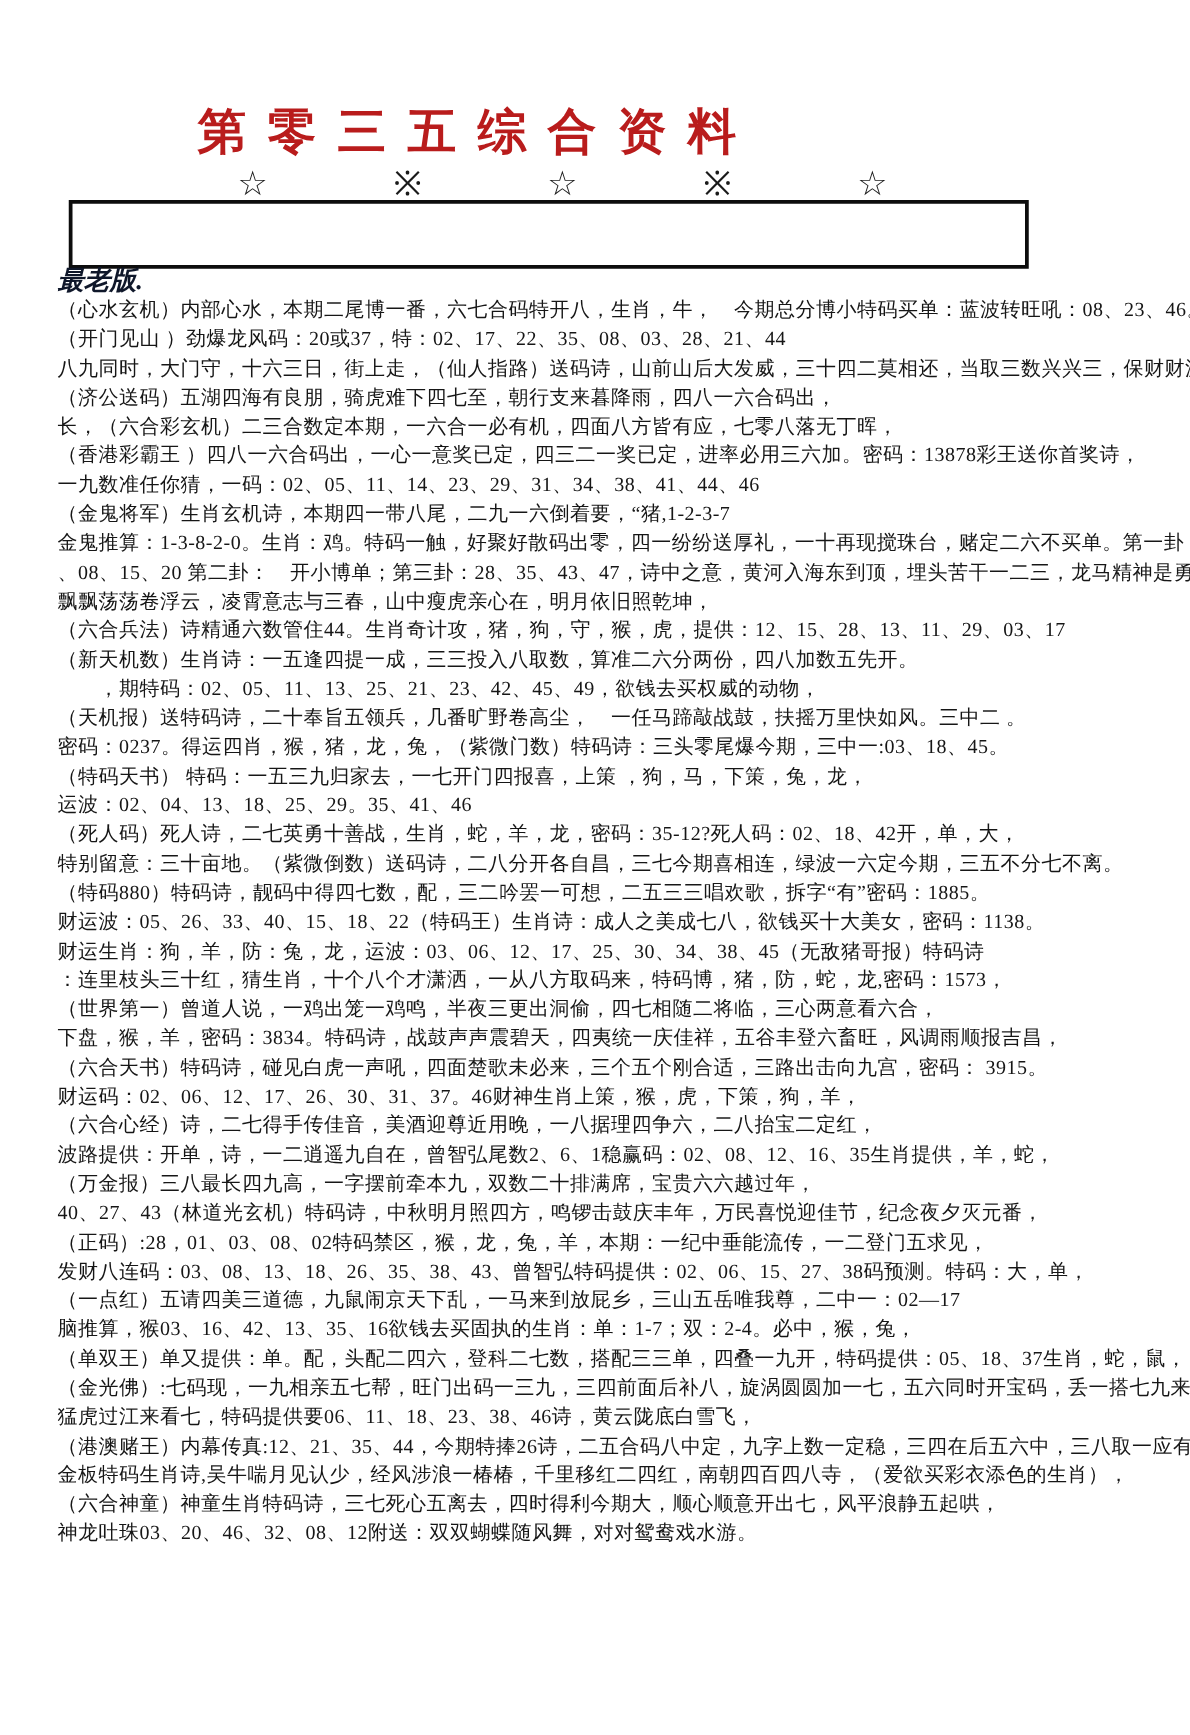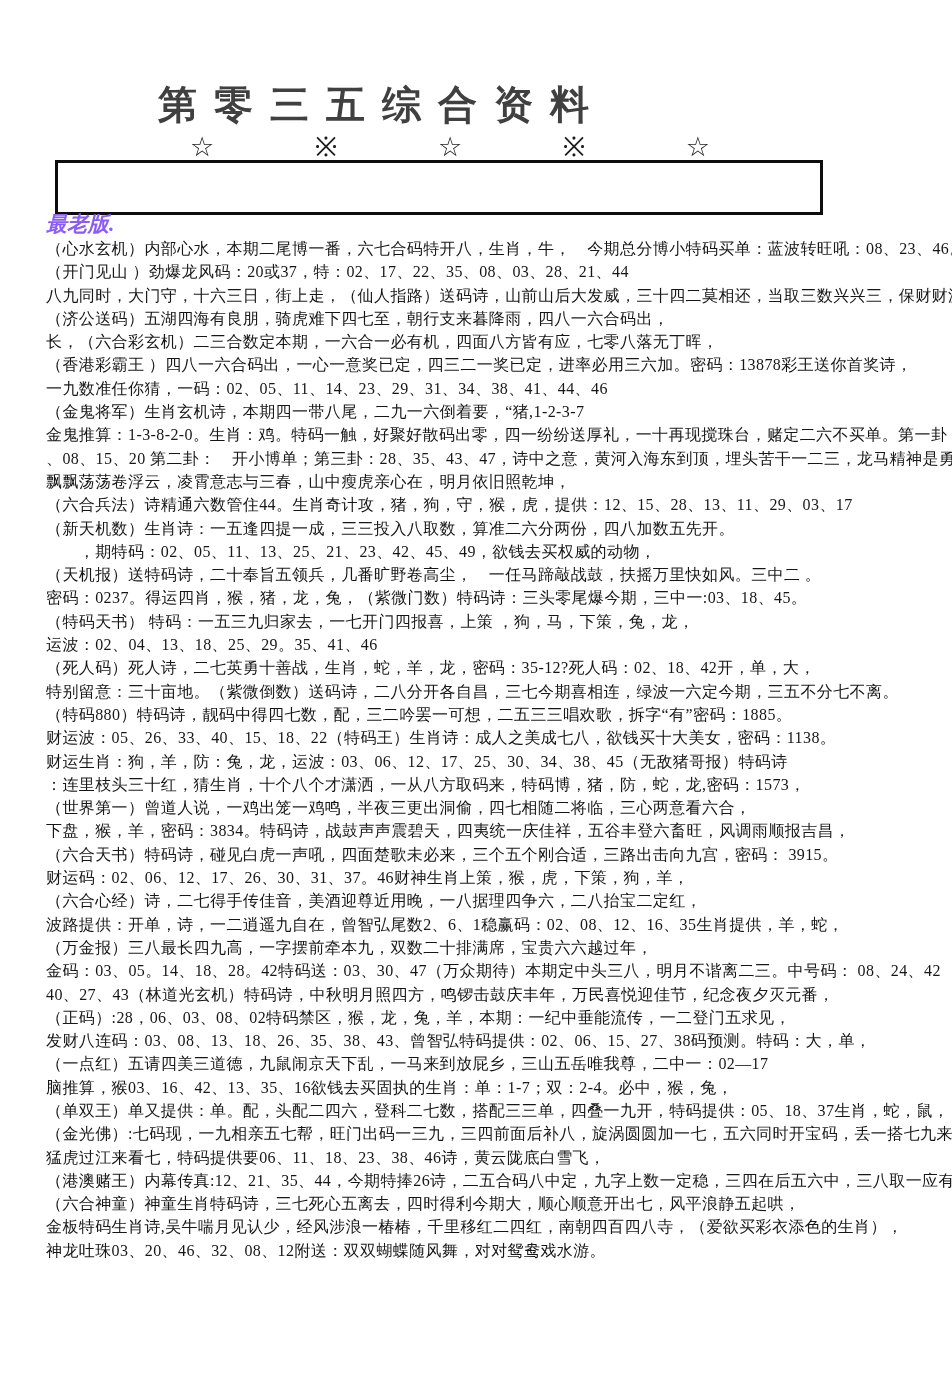--- a/index.html
+++ b/index.html
@@ -16,21 +16,21 @@
     color: #111111;
   }
   .page-title {
     position: absolute;
     top: 78px;
     left: 158px;
     font-size: 39px;
     font-weight: bold;
     letter-spacing: 17px;
     white-space: nowrap;
-    color: #404040;
+    color: #b91c1c;
   }
   .stars-row {
     position: absolute;
     top: 132px;
     left: 190px;
     width: 520px;
     display: flex;
     justify-content: space-between;
     align-items: center;
   }
@@ -49,21 +49,21 @@
     border: 3px solid #0d0d0d;
     background: #ffffff;
   }
   .edition-label {
     position: absolute;
     top: 210px;
     left: 46px;
     font-size: 21px;
     font-weight: bold;
     font-style: italic;
-    color: #8b5cf6;
+    color: #0f172a;
   }
   .body-text {
     position: absolute;
     top: 237px;
     left: 46px;
     right: 0;
     bottom: 0;
   }
   .line {
     font-size: 16px;
@@ -117,26 +117,25 @@
     <div class="line">财运波：05、26、33、40、15、18、22（特码王）生肖诗：成人之美成七八，欲钱买十大美女，密码：1138。</div>
     <div class="line">财运生肖：狗，羊，防：兔，龙，运波：03、06、12、17、25、30、34、38、45（无敌猪哥报）特码诗</div>
     <div class="line">：连里枝头三十红，猜生肖，十个八个才潇洒，一从八方取码来，特码博，猪，防，蛇，龙,密码：1573，</div>
     <div class="line">（世界第一）曾道人说，一鸡出笼一鸡鸣，半夜三更出洞偷，四七相随二将临，三心两意看六合，</div>
     <div class="line">下盘，猴，羊，密码：3834。特码诗，战鼓声声震碧天，四夷统一庆佳祥，五谷丰登六畜旺，风调雨顺报吉昌，</div>
     <div class="line">（六合天书）特码诗，碰见白虎一声吼，四面楚歌未必来，三个五个刚合适，三路出击向九宫，密码： 3915。</div>
     <div class="line">财运码：02、06、12、17、26、30、31、37。46财神生肖上策，猴，虎，下策，狗，羊，</div>
     <div class="line">（六合心经）诗，二七得手传佳音，美酒迎尊近用晚，一八据理四争六，二八抬宝二定红，</div>
     <div class="line">波路提供：开单，诗，一二逍遥九自在，曾智弘尾数2、6、1稳赢码：02、08、12、16、35生肖提供，羊，蛇，</div>
     <div class="line">（万金报）三八最长四九高，一字摆前牵本九，双数二十排满席，宝贵六六越过年，</div>
-    <div class="line">金码：03、05。14、18、28。42特码送：03、30、47（万众期待）本期定中头三八，明月不谐离二三。中号码： 08、24、42</div>
     <div class="line">40、27、43（林道光玄机）特码诗，中秋明月照四方，鸣锣击鼓庆丰年，万民喜悦迎佳节，纪念夜夕灭元番，</div>
-    <div class="line">（正码）:28，06、03、08、02特码禁区，猴，龙，兔，羊，本期：一纪中垂能流传，一二登门五求见，</div>
+    <div class="line">（正码）:28，01、03、08、02特码禁区，猴，龙，兔，羊，本期：一纪中垂能流传，一二登门五求见，</div>
     <div class="line">发财八连码：03、08、13、18、26、35、38、43、曾智弘特码提供：02、06、15、27、38码预测。特码：大，单，</div>
     <div class="line">（一点红）五请四美三道德，九鼠闹京天下乱，一马来到放屁乡，三山五岳唯我尊，二中一：02—17</div>
     <div class="line">脑推算，猴03、16、42、13、35、16欲钱去买固执的生肖：单：1-7；双：2-4。必中，猴，兔，</div>
     <div class="line">（单双王）单又提供：单。配，头配二四六，登科二七数，搭配三三单，四叠一九开，特码提供：05、18、37生肖，蛇，鼠，</div>
     <div class="line">（金光佛）:七码现，一九相亲五七帮，旺门出码一三九，三四前面后补八，旋涡圆圆加一七，五六同时开宝码，丢一搭七九来开，</div>
     <div class="line"> 猛虎过江来看七，特码提供要06、11、18、23、38、46诗，黄云陇底白雪飞，</div>
     <div class="line">（港澳赌王）内幕传真:12、21、35、44，今期特捧26诗，二五合码八中定，九字上数一定稳，三四在后五六中，三八取一应有机。</div>
+    <div class="line">金板特码生肖诗,吴牛喘月见认少，经风涉浪一椿椿，千里移红二四红，南朝四百四八寺，（爱欲买彩衣添色的生肖），</div>
     <div class="line">（六合神童）神童生肖特码诗，三七死心五离去，四时得利今期大，顺心顺意开出七，风平浪静五起哄，</div>
-    <div class="line">金板特码生肖诗,吴牛喘月见认少，经风涉浪一椿椿，千里移红二四红，南朝四百四八寺，（爱欲买彩衣添色的生肖），</div>
     <div class="line">神龙吐珠03、20、46、32、08、12附送：双双蝴蝶随风舞，对对鸳鸯戏水游。</div>
   </div>
 
 </body></html>

